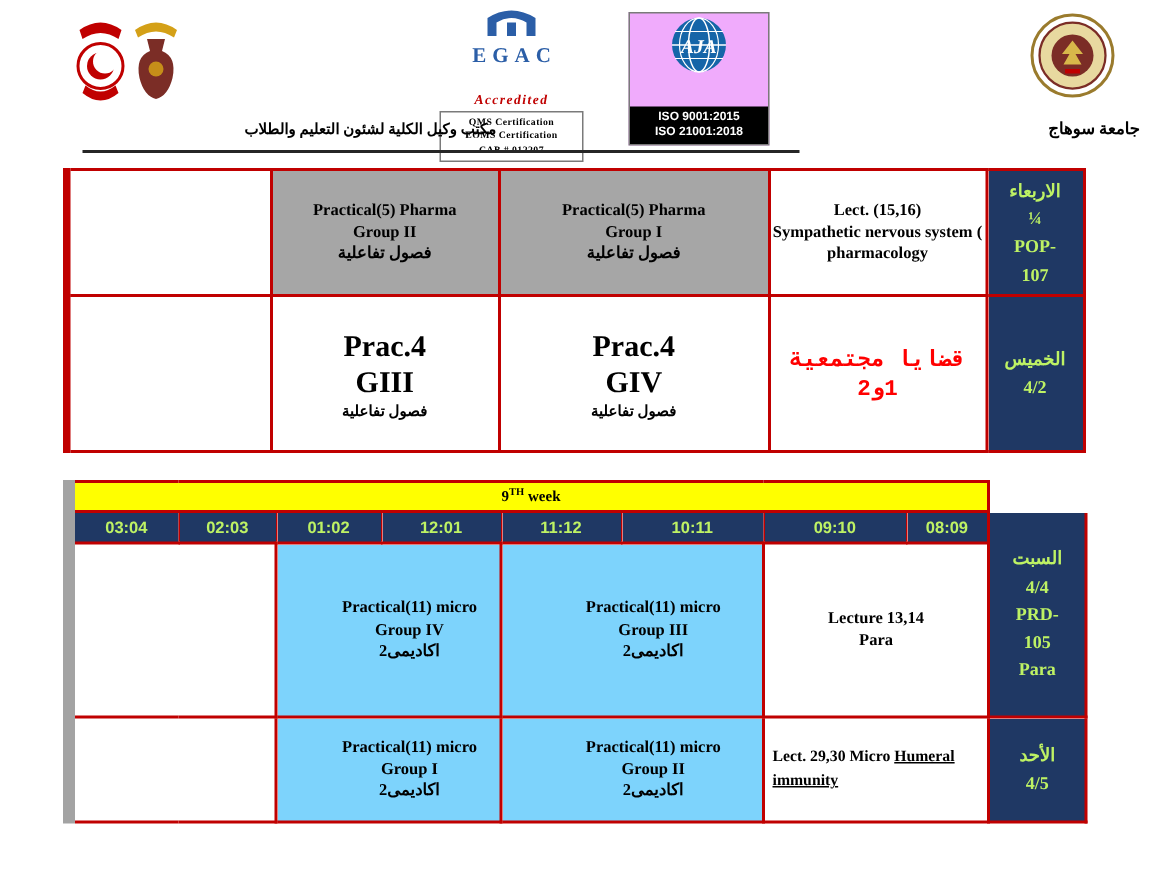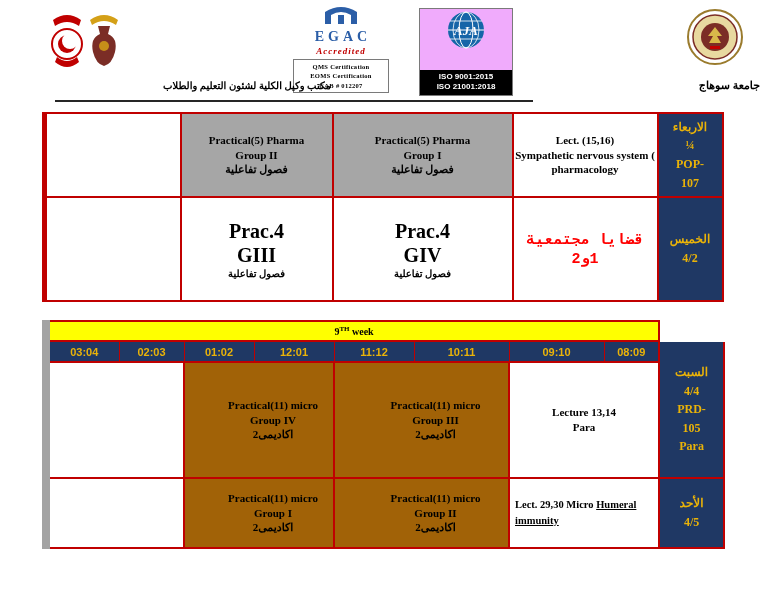--- a/index.html
+++ b/index.html
@@ -29,21 +29,21 @@
   .egac {
     left: 286px; top: 4px; width: 110px;
     text-align: center; line-height: 1.1;
   }
   .egac-name {
     color: #2b5ea7; font-weight: bold; font-size: 14px;
     letter-spacing: 4px; text-indent: 4px; margin-top: 1px;
   }
   .egac-acc {
     color: #c00000; font-weight: bold; font-style: italic;
-    font-size: 9px; letter-spacing: 1px; margin-top: 3px;
+    font-size: 9px; letter-spacing: 1px; margin-top: 17px;
   }
   .egac-box {
     margin: 2px auto 0; border: 1px solid #7a7a7a;
     padding: 2px 2px; font-size: 6.5px; font-weight: bold;
     line-height: 1.45; letter-spacing: 0.3px; width: 96px;
   }
   .aja {
     left: 419px; top: 8px; width: 94px;
     border: 1px solid #7a7a7a; background: #f0abfc; text-align: center;
   }
@@ -61,22 +61,22 @@
   }
   td {
     border: 2px solid #c00000; text-align: center; vertical-align: middle;
     padding: 0; overflow: hidden;
   }
   .t1 { left: 42px; top: 112px; width: 678px; border-left: 5px solid #c00000; }
   .t2 { left: 42px; top: 320px; width: 678px; border-left: 8px solid #a3a3a3; }
 
   .pre   { white-space: pre-line; }
   .gray  { background: #a6a6a6; }
-  .lblue { background: #a16207; padding-left: 28px; }
-  .dblue { background: #1f3864; color: #eab308; }
+  .lblue { background: #7dd3fc; padding-left: 28px; }
+  .dblue { background: #1f3864; color: #bef264; }
   .yellow{ background: #ffff00; font-weight: bold; font-size: 10px; color: #000; }
   .banner-sup { font-size: 7px; }
 
   .cell-sm { font-weight: bold; font-size: 11px; line-height: 1.35; }
   .big     { font-weight: bold; font-size: 20px; line-height: 1.2; }
   .small-ar{ font-weight: bold; font-size: 10px; margin-top: 1px; }
   .red-txt { color: #ff0000; font-weight: bold; font-size: 15px; font-family: Liberation Mono, monospace; }
   .day     { font-weight: bold; font-size: 12px; line-height: 1.55; }
   .time {
     font-family: "Liberation Sans", sans-serif;

